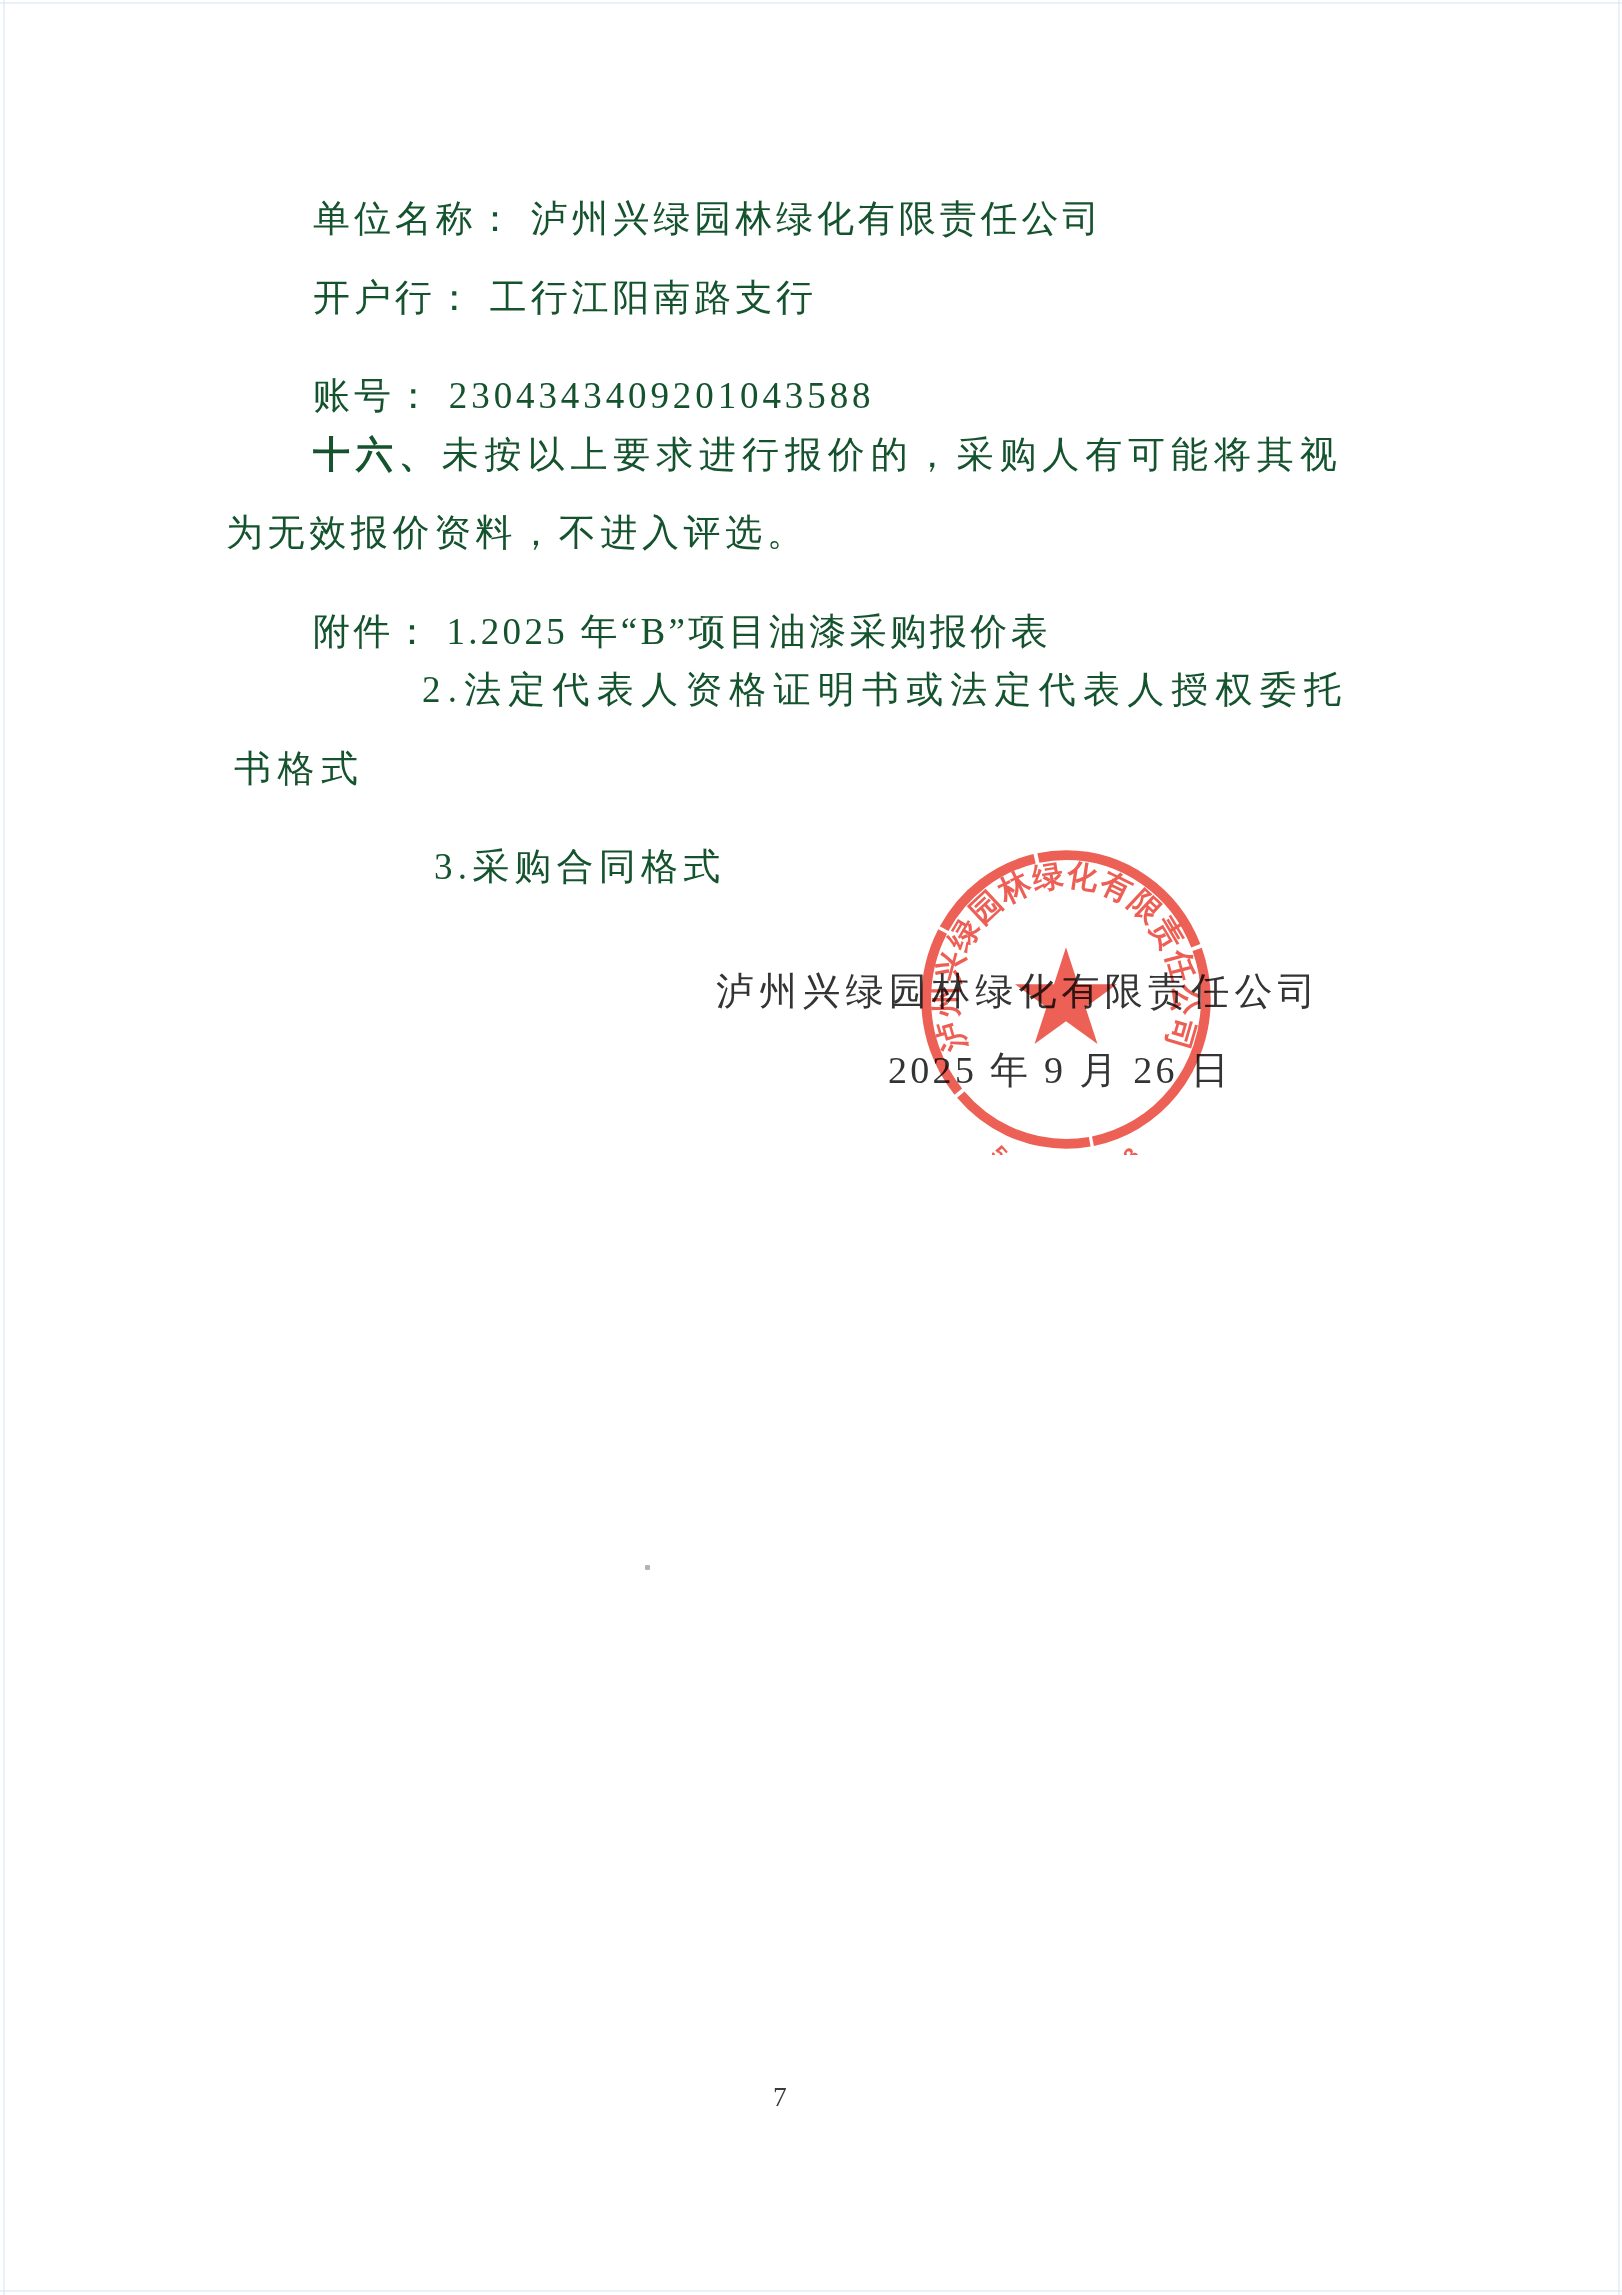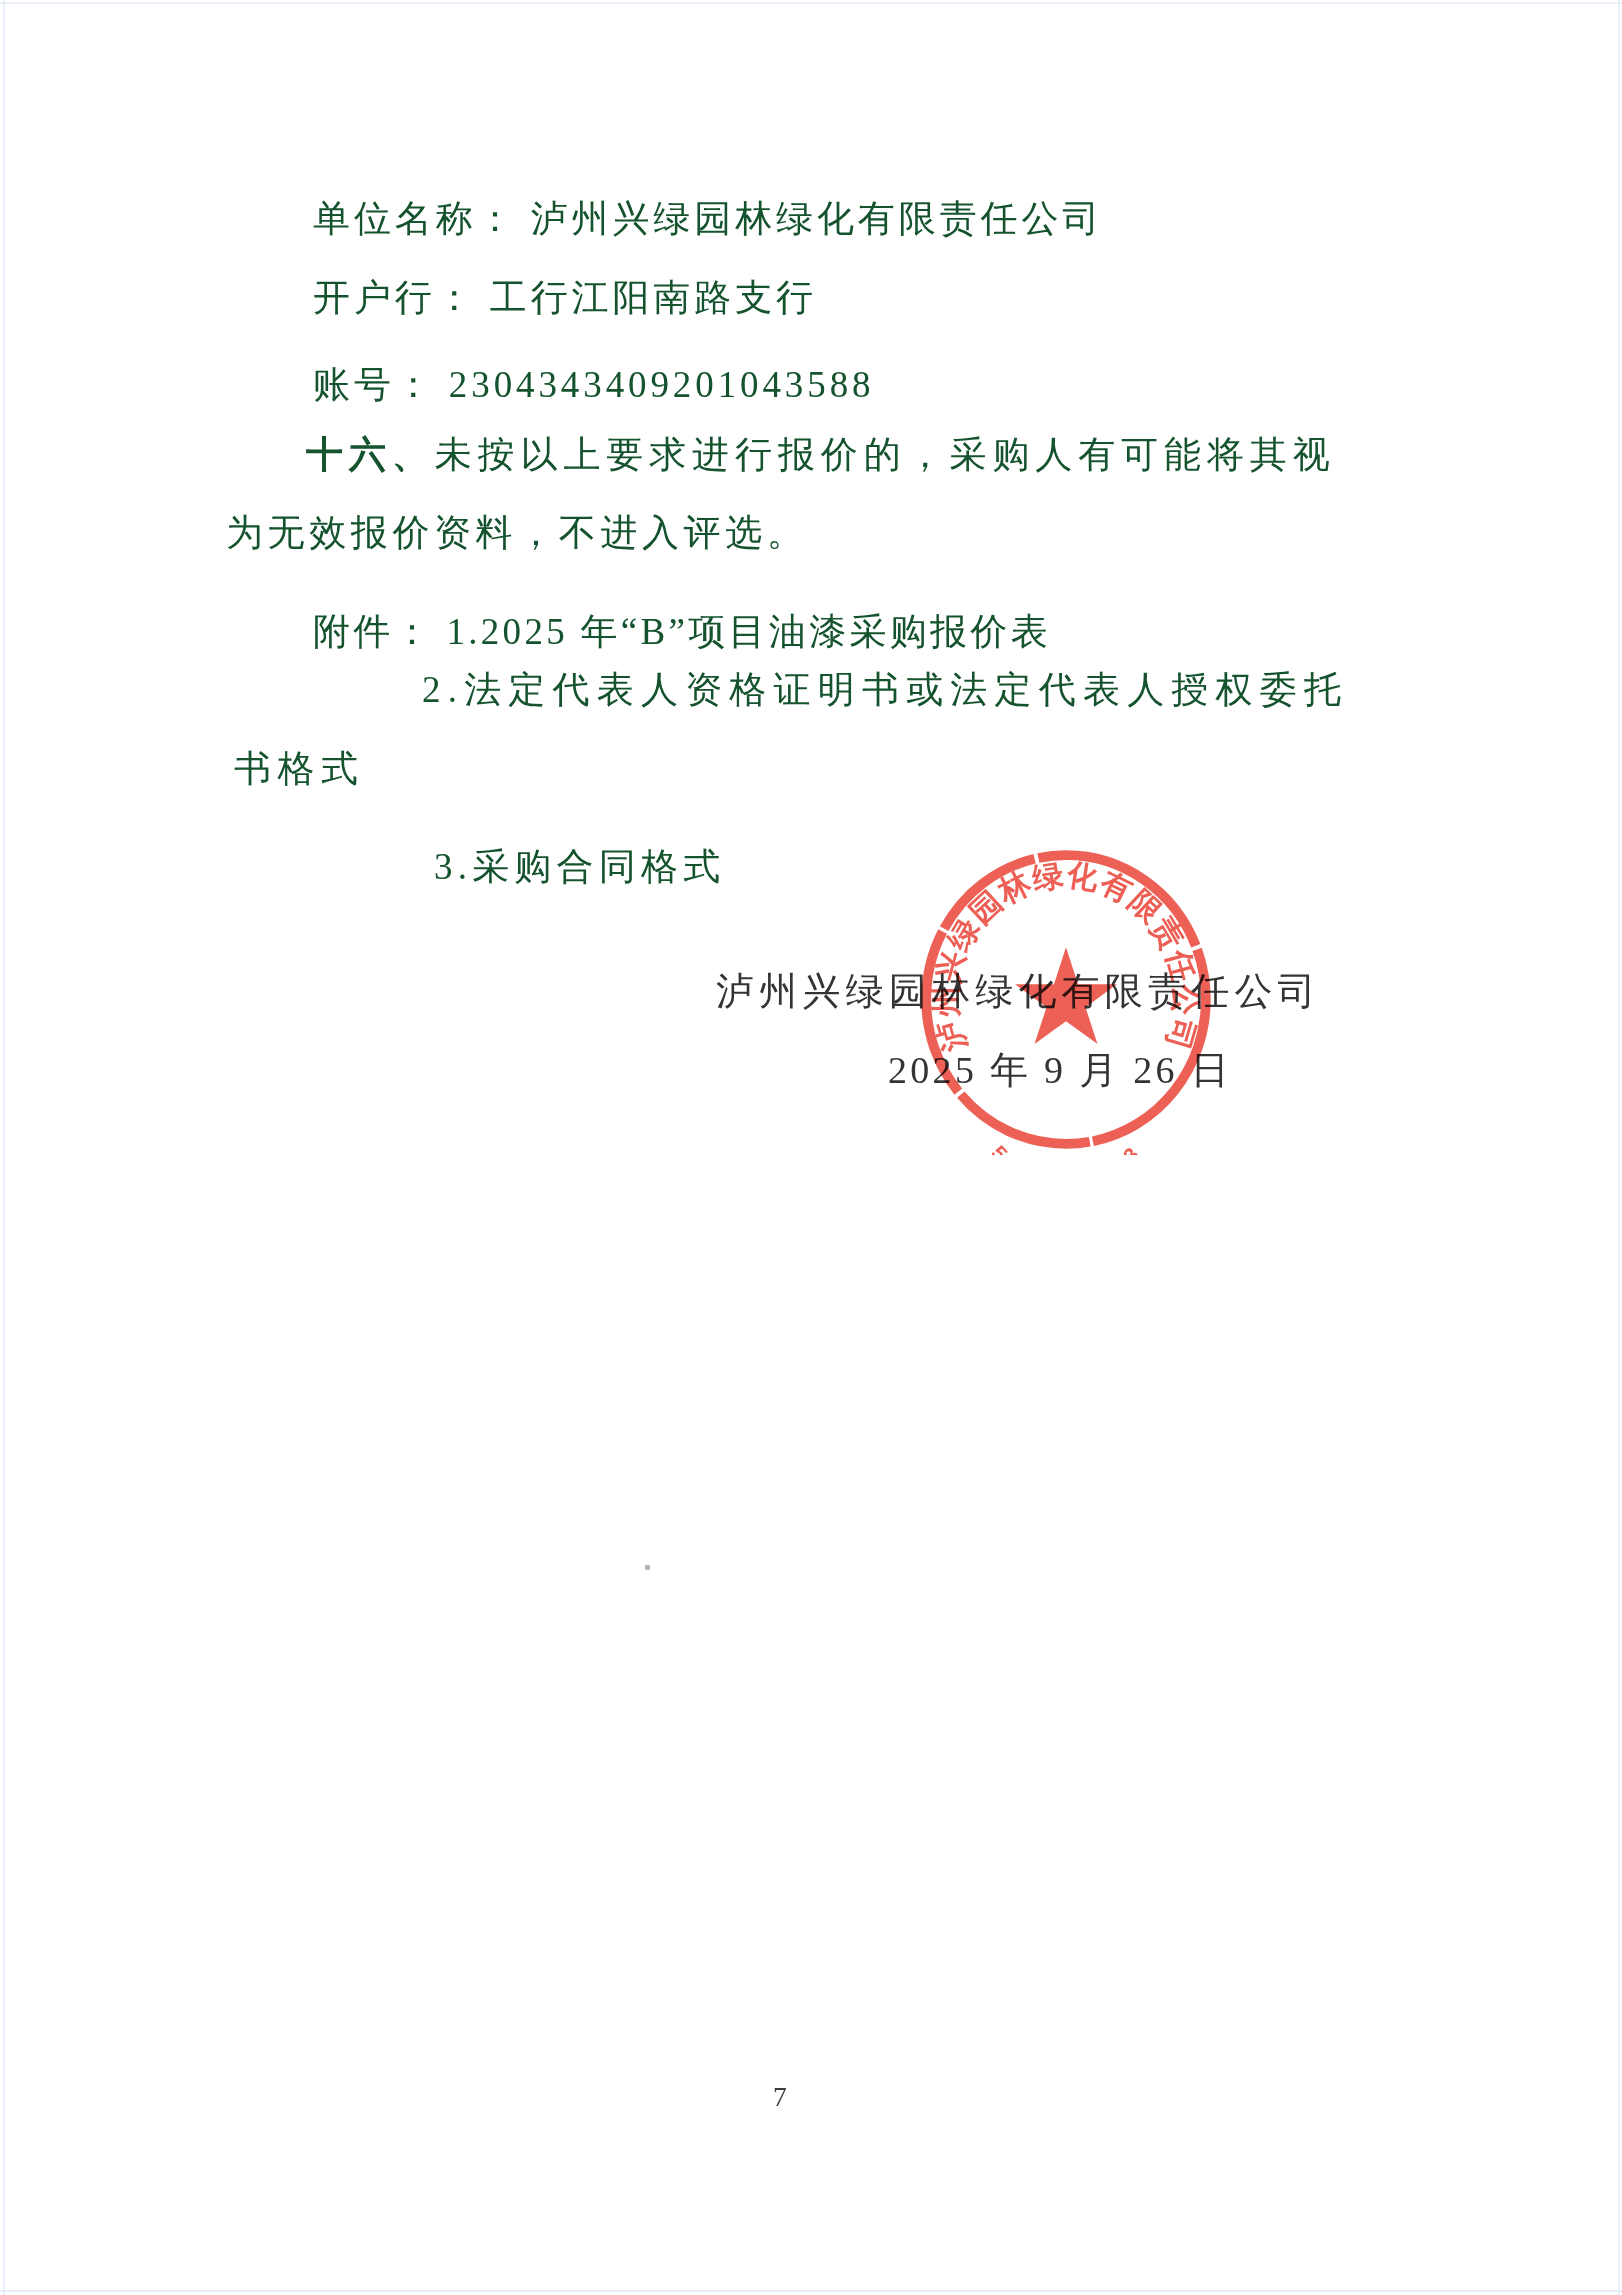--- a/index.html
+++ b/index.html
@@ -59,23 +59,23 @@
 
   <div class="edge left"></div>
   <div class="edge right"></div>
   <div class="edge top"></div>
   <div class="edge bottom"></div>
 
   <div class="dl" style="left:313px;top:198px;letter-spacing:3.9px;">单位名称： 泸州兴绿园林绿化有限责任公司</div>
 
   <div class="dl" style="left:313px;top:277px;letter-spacing:3.9px;">开户行： 工行江阳南路支行</div>
 
-  <div class="dl" style="left:313px;top:364px;letter-spacing:3.9px;">账号： 2304343409201043588</div>
+  <div class="dl" style="left:313px;top:375px;letter-spacing:3.9px;">账号： 2304343409201043588</div>
 
-  <div class="dl" style="left:306px;top:434px;letter-spacing:5.9px;"><span class="bold">十六、</span><span>未按以上要求进行报价的，采购人有可能将其视</span></div>
+  <div class="dl" style="left:313px;top:434px;letter-spacing:5.9px;"><span class="bold">十六、</span><span>未按以上要求进行报价的，采购人有可能将其视</span></div>
 
   <div class="dl" style="left:226px;top:512px;letter-spacing:4.6px;">为无效报价资料，不进入评选。</div>
 
   <div class="dl" style="left:313px;top:591px;letter-spacing:3.3px;margin-top:20px;">附件： 1.2025 年“B”项目油漆采购报价表</div>
 
   <div class="dl" style="left:422px;top:669px;letter-spacing:7.2px;">2.法定代表人资格证明书或法定代表人授权委托</div>
 
   <div class="dl" style="left:234px;top:748px;letter-spacing:6.5px;">书格式</div>
 
   <div class="dl" style="left:434px;top:846px;letter-spacing:5.2px;">3.采购合同格式</div>

